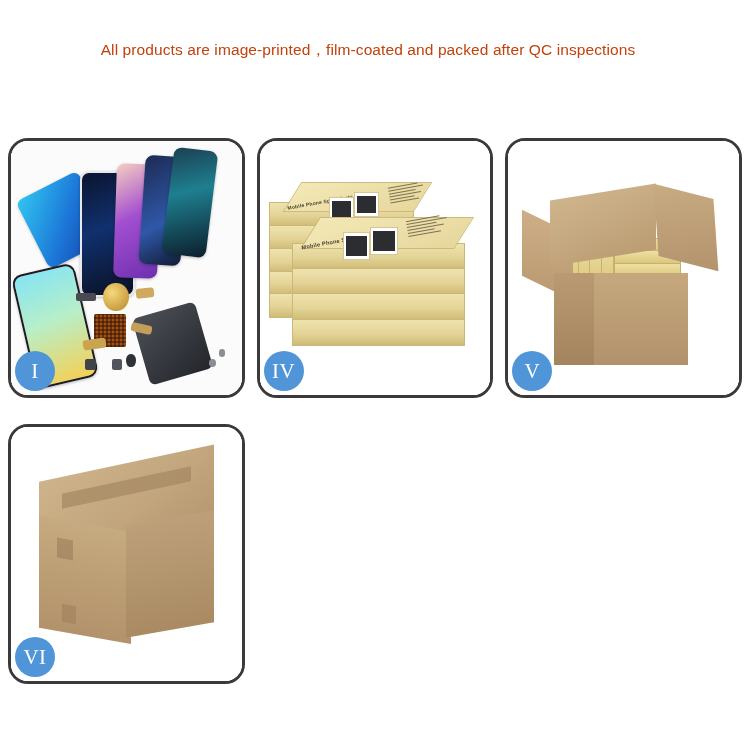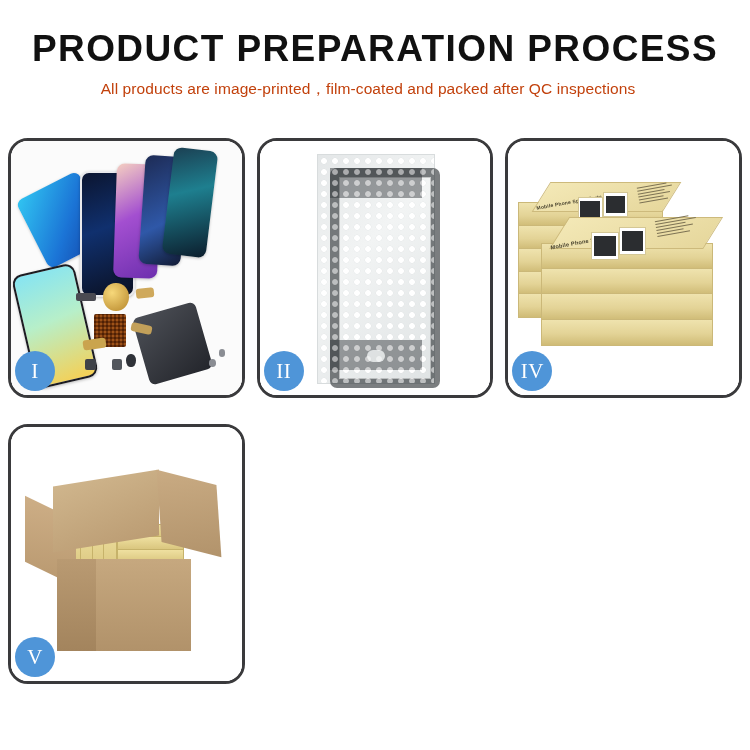--- a/index.html
+++ b/index.html
@@ -167,21 +167,20 @@
       background:linear-gradient(180deg,#bda07a,#a98a62);transform:skewY(-10deg);}
   .vtape{position:absolute;left:22%;top:21%;width:56%;height:6%;
       background:rgba(166,137,100,.75);transform:skewY(-12deg);}
   .vtab1{position:absolute;left:20%;top:44%;width:7%;height:8%;background:rgba(158,128,92,.65);transform:skewY(10deg);}
   .vtab2{position:absolute;left:22%;top:70%;width:6%;height:7%;background:rgba(158,128,92,.6);transform:skewY(10deg);}
 </style>
 </head>
 <body>
 
 <div class="header">
-  <h1 class="title">PRODUCT PREPARATION PROCESS</h1>
   <p class="subtitle">All products are image-printed，film-coated and packed after QC inspections</p>
 </div>
 
 <div class="grid">
 
   <div class="panel">
     <div class="panel-inner">
       <div class="scene p1">
         <div class="phone ph-a"></div>
         <div class="phone ph-b"></div>
@@ -199,34 +198,20 @@
         <div class="chip" style="left:32%;top:86%;width:5%;height:4%;background:#3f4248;"></div>
         <div class="chip" style="left:44%;top:86%;width:4%;height:4%;background:#52565c;"></div>
         <div class="chip" style="left:50%;top:84%;width:4%;height:5%;background:#2f3238;border-radius:50%;"></div>
         <div class="chip" style="left:86%;top:86%;width:3%;height:3%;background:#8a8d93;border-radius:50%;"></div>
         <div class="chip" style="left:90%;top:82%;width:3%;height:3%;background:#8a8d93;border-radius:50%;"></div>
       </div>
     </div>
     <div class="badge">I</div>
   </div>
 
-  <div class="panel">
-    <div class="panel-inner">
-      <div class="scene p2">
-        <div class="bubble-card">
-          <div class="scr-top"></div>
-          <div class="scr-bot"></div>
-          <div class="scr-frame"></div>
-          <div class="home-btn"></div>
-          <div class="bubble-ovl"></div>
-        </div>
-      </div>
-    </div>
-    <div class="badge">II</div>
-  </div>
 
 
   <div class="panel">
     <div class="panel-inner">
       <div class="scene p4">
 
         <div class="sbox" style="left:4%;top:24%;width:62%;height:9%;"></div>
         <div class="sbox" style="left:4%;top:33%;width:62%;height:9%;"></div>
         <div class="sbox" style="left:4%;top:42%;width:62%;height:9%;"></div>
         <div class="sbox" style="left:4%;top:51%;width:62%;height:9%;"></div>
@@ -289,14 +274,27 @@
         <div class="cflapL"></div>
         <div class="cflapTop"></div>
         <div class="cflapR"></div>
         <div class="cbody"></div>
         <div class="cbody-side"></div>
       </div>
     </div>
     <div class="badge">V</div>
   </div>
 
+  <div class="panel">
+    <div class="panel-inner">
+      <div class="scene p6">
+        <div class="vtop"></div>
+        <div class="vtape"></div>
+        <div class="vleft"></div>
+        <div class="vright"></div>
+        <div class="vtab1"></div>
+        <div class="vtab2"></div>
+      </div>
+    </div>
+    <div class="badge">VI</div>
+  </div>
 
 </div>
 
 </body></html>

